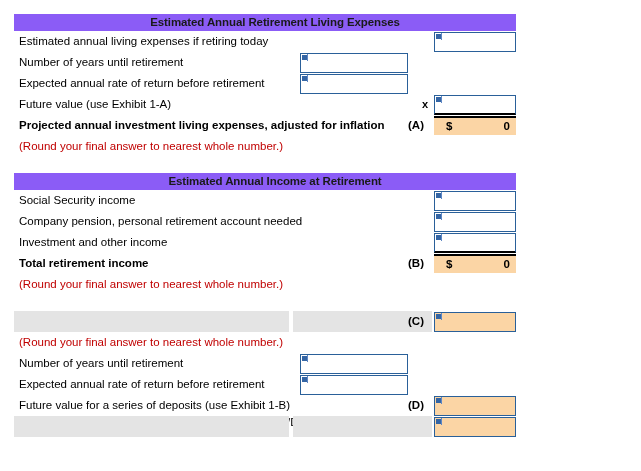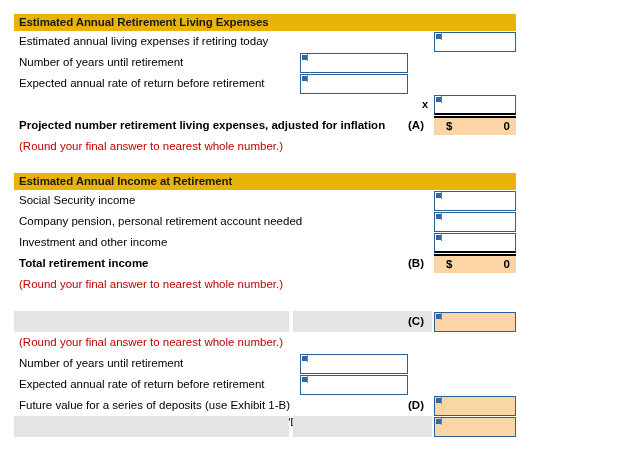--- a/index.html
+++ b/index.html
@@ -17,29 +17,30 @@
     overflow: hidden;
   }
   .sheet {
     position: absolute;
     left: 14px;
     top: 14px;
     width: 502px;
   }
   
   .section-header {
-    background: #eab308;
+    background: #8b5cf6;
     font-weight: bold;
     font-size: 11.5px;
     height: 17px;
     line-height: 17px;
-    padding-left: 5px;
+    padding-left: 20px;
     box-sizing: border-box;
     color: #1a1a1a;
     letter-spacing: -0.1px;
+    text-align: center;
   }
   
   .row {
     position: relative;
     height: 21px;
   }
   .row .label {
     position: absolute;
     left: 5px;
     top: 0;
@@ -174,26 +175,27 @@
     <span class="label">Number of years until retirement</span>
     <span class="inp mid"></span>
   </div>
 
   <div class="row">
     <span class="label">Expected annual rate of return before retirement</span>
     <span class="inp mid"></span>
   </div>
 
   <div class="row">
+    <span class="label">Future value (use Exhibit 1-A)</span>
     <span class="mult">x</span>
     <span class="inp right underline-heavy"></span>
   </div>
 
   <div class="row">
-    <span class="label bold">Projected number retirement living expenses, adjusted for inflation</span>
+    <span class="label bold">Projected annual investment living expenses, adjusted for inflation</span>
     <span class="marker mA">(A)</span>
     <span class="resbox">
       <span class="dollar">$</span>
       <span class="amount">0</span>
     </span>
   </div>
 
   <div class="note">(Round your final answer to nearest whole number.)</div>
 
   <div class="spacer16"></div>

